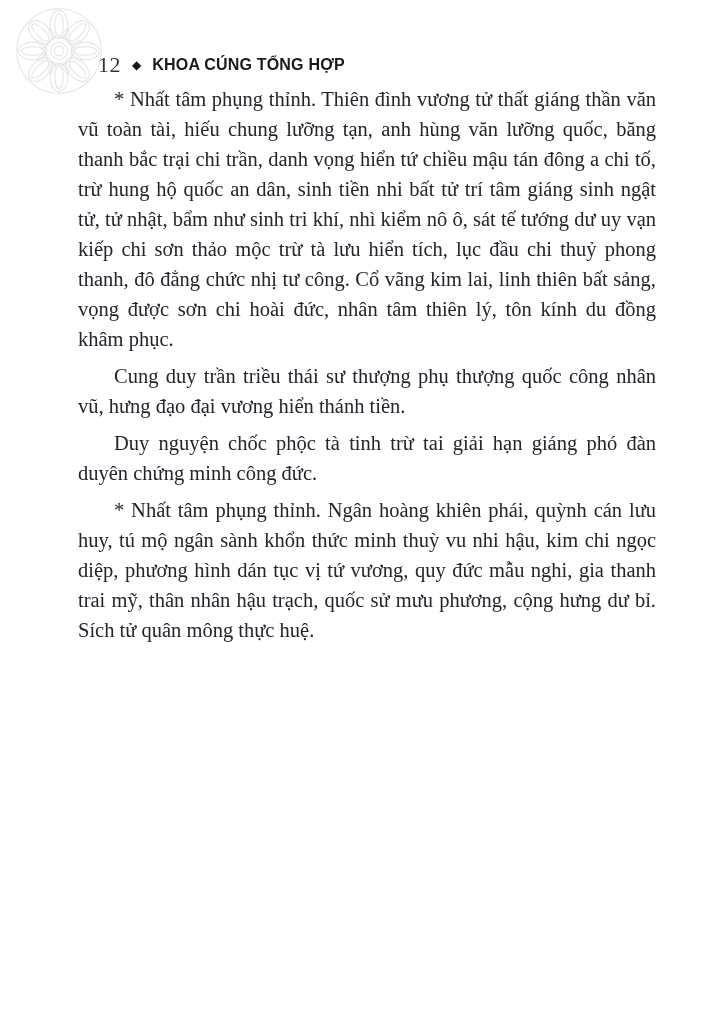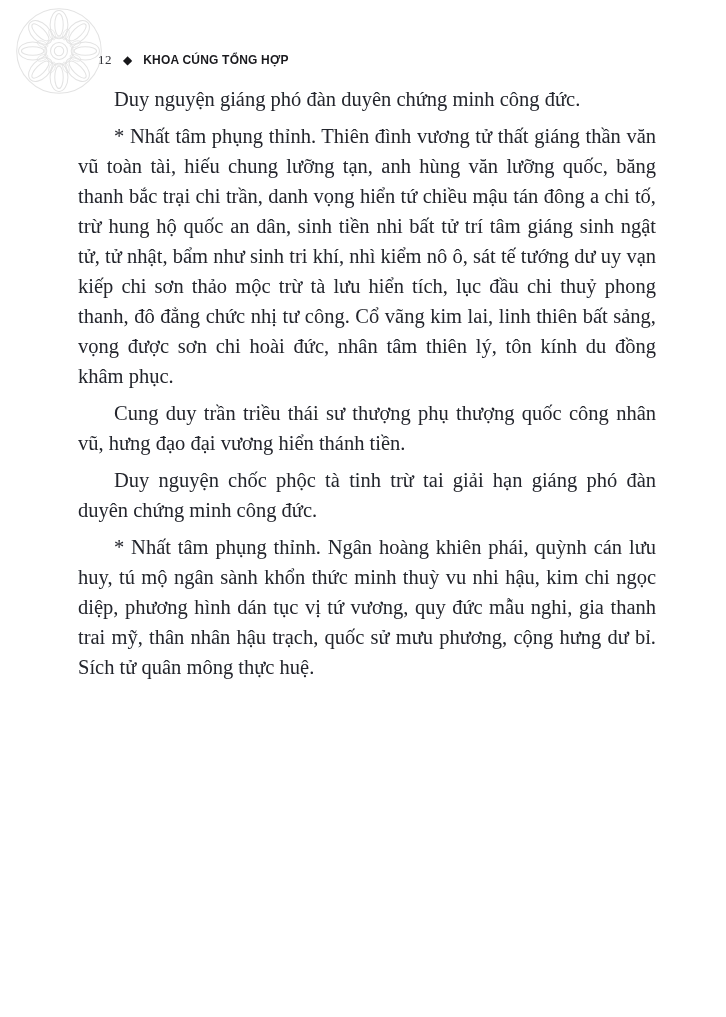--- a/index.html
+++ b/index.html
@@ -25,32 +25,32 @@
     position: absolute;
     left: 98px;
     top: 52px;
     display: flex;
     align-items: center;
     gap: 11px;
     white-space: nowrap;
   }
   .header .page-number {
     font-family: "Liberation Serif", serif;
-    font-size: 13px;
+    font-size: 22px;
     color: #33343a;
     letter-spacing: 0.5px;
   }
   .header .diamond {
     font-size: 12px;
     color: #17171a;
     line-height: 1;
   }
   .header .running-title {
     font-family: "Liberation Sans", sans-serif;
-    font-size: 12px;
+    font-size: 16px;
     font-weight: 600;
     color: #1a1a1e;
     letter-spacing: 0.2px;
   }
   .content {
     position: absolute;
     left: 78px;
     top: 84px;
     width: 578px;
     font-size: 20.5px;
@@ -119,18 +119,17 @@
   </svg>
 </div>
 
 <div class="header">
   <span class="page-number">12</span>
   <span class="diamond">◆</span>
   <span class="running-title">KHOA CÚNG TỔNG HỢP</span>
 </div>
 
 <div class="content">
-  <p>Duy nguyện giáng phó đàn duyên chứng minh công đức.</p>
   <p>* Nhất tâm phụng thỉnh. Thiên đình vương tử thất giáng thần văn vũ toàn tài, hiếu chung lưỡng tạn, anh hùng văn lưỡng quốc, băng thanh bắc trại chi trần, danh vọng hiển tứ chiều mậu tán đông a chi tố, trừ hung hộ quốc an dân, sinh tiền nhi bất tử trí tâm giáng sinh ngật tử, tử nhật, bẩm như sinh tri khí, nhì kiểm nô ô, sát tế tướng dư uy vạn kiếp chi sơn thảo mộc trừ tà lưu hiển tích, lục đầu chi thuỷ phong thanh, đô đẳng chức nhị tư công. Cổ vãng kim lai, linh thiên bất sảng, vọng được sơn chi hoài đức, nhân tâm thiên lý, tôn kính du đồng khâm phục.</p>
   <p>Cung duy trần triều thái sư thượng phụ thượng quốc công nhân vũ, hưng đạo đại vương hiển thánh tiền.</p>
   <p>Duy nguyện chốc phộc tà tinh trừ tai giải hạn giáng phó đàn duyên chứng minh công đức.</p>
   <p>* Nhất tâm phụng thỉnh. Ngân hoàng khiên phái, quỳnh cán lưu huy, tú mộ ngân sành khổn thức minh thuỳ vu nhi hậu, kim chi ngọc diệp, phương hình dán tục vị tứ vương, quy đức mẫu nghi, gia thanh trai mỹ, thân nhân hậu trạch, quốc sử mưu phương, cộng hưng dư bỉ. Sích tử quân mông thực huệ.</p>
 </div>
 
 </body></html>

